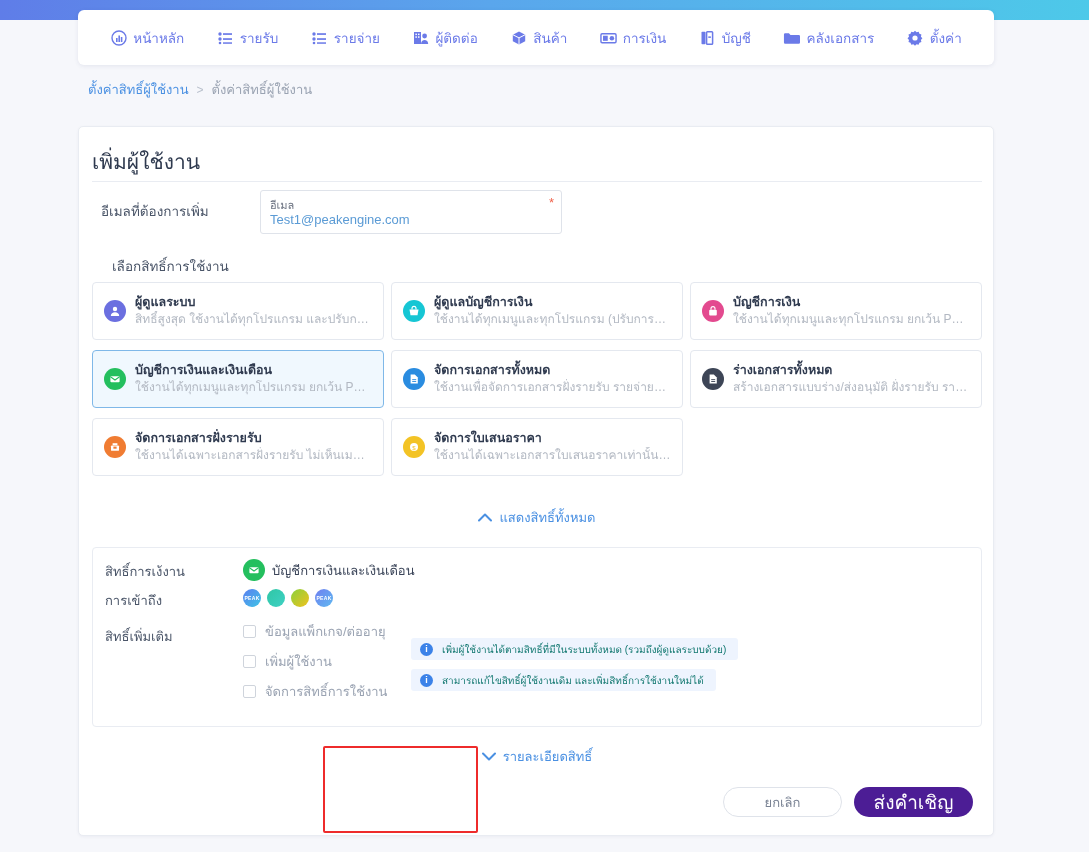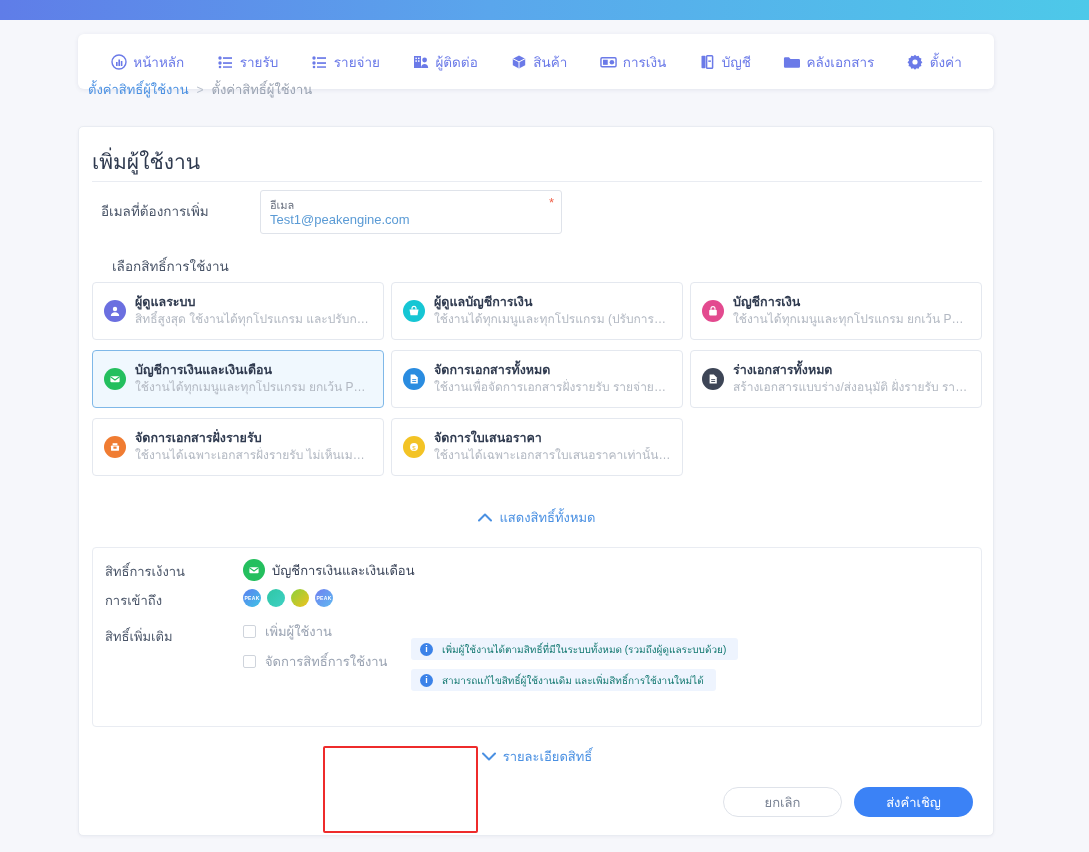--- a/index.html
+++ b/index.html
@@ -22,21 +22,20 @@
   }
 
   
   .navbar {
     position: absolute; top: 10px; left: 78px; width: 916px; height: 55px;
     background: #ffffff;
     border-radius: 6px;
     box-shadow: 0 1px 4px rgba(60,70,120,.10);
     display: flex; align-items: center; justify-content: space-around;
     padding: 0 16px;
-    margin-top: 24px;
   }
   .nav-item {
     display: flex; align-items: center; gap: 6px;
     color: #6b7ae8; font-size: 13.5px; cursor: pointer;
     white-space: nowrap;
   }
   .nav-item .ico { display: inline-flex; width: 17px; height: 17px; align-items: center; justify-content: center; }
   .nav-item svg { display: block; }
 
   
@@ -168,21 +167,21 @@
     position: absolute; top: 660px; right: 20px;
     display: flex; gap: 12px; align-items: flex-start;
   }
   .btn-cancel {
     width: 119px; height: 30px; border-radius: 16px;
     border: 1px solid #dfe3ea; background: #fff;
     color: #7a8394; font-size: 13px; cursor: pointer;
   }
   .btn-send {
     width: 119px; height: 30px; border-radius: 16px;
-    border: none; background: #3b82f6; color: #fff; font-size: 13px; cursor: pointer;
+    border: none; background: #4c1d95; color: #fff; font-size: 19px; cursor: pointer;
   }
 
   .chev { display: inline-block; }
 </style>
 </head>
 <body>
 
 <div class="topband"></div>
 <div class="page-bg"></div>
 
@@ -442,20 +441,24 @@
         <span class="acc-ico" style="background: linear-gradient(135deg, rgb(138, 209, 60), rgb(240, 194, 30));"></span>
         <span class="acc-ico" style="background: linear-gradient(135deg, rgb(111, 127, 240), rgb(95, 185, 240));">PEAK</span>
       </div>
 
     <div class="sum-row" style="top:78px;">
       <span class="sum-label">สิทธิ์เพิ่มเติม</span>
     </div>
     <div class="chk-list" style="top:68px;" id="chklist">
         <div class="chk-row">
           <span class="chk-box"></span>
+          <span class="chk-lbl">ข้อมูลแพ็กเกจ/ต่ออายุ</span>
+        </div>
+        <div class="chk-row">
+          <span class="chk-box"></span>
           <span class="chk-lbl">เพิ่มผู้ใช้งาน</span>
         </div>
         <div class="chk-row">
           <span class="chk-box"></span>
           <span class="chk-lbl">จัดการสิทธิ์การใช้งาน</span>
         </div>
       </div>
     <div class="redbox"></div>
 
     <div class="tips" id="tiplist">

